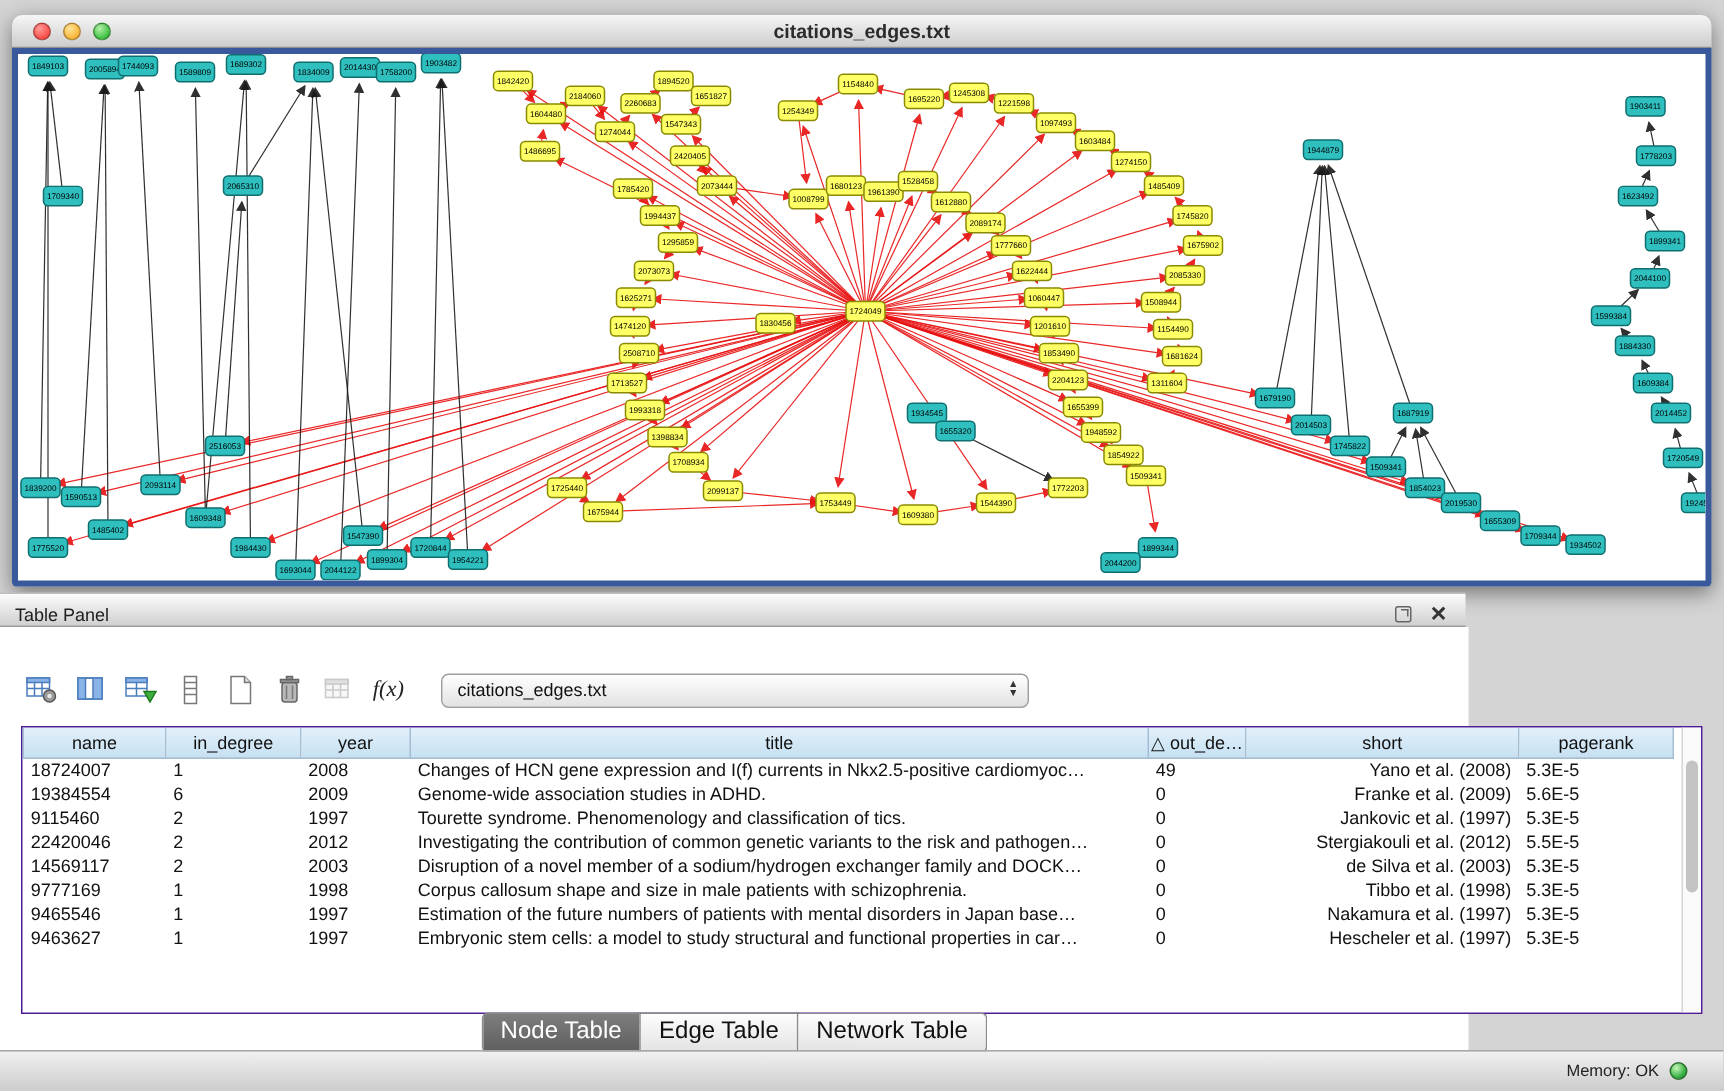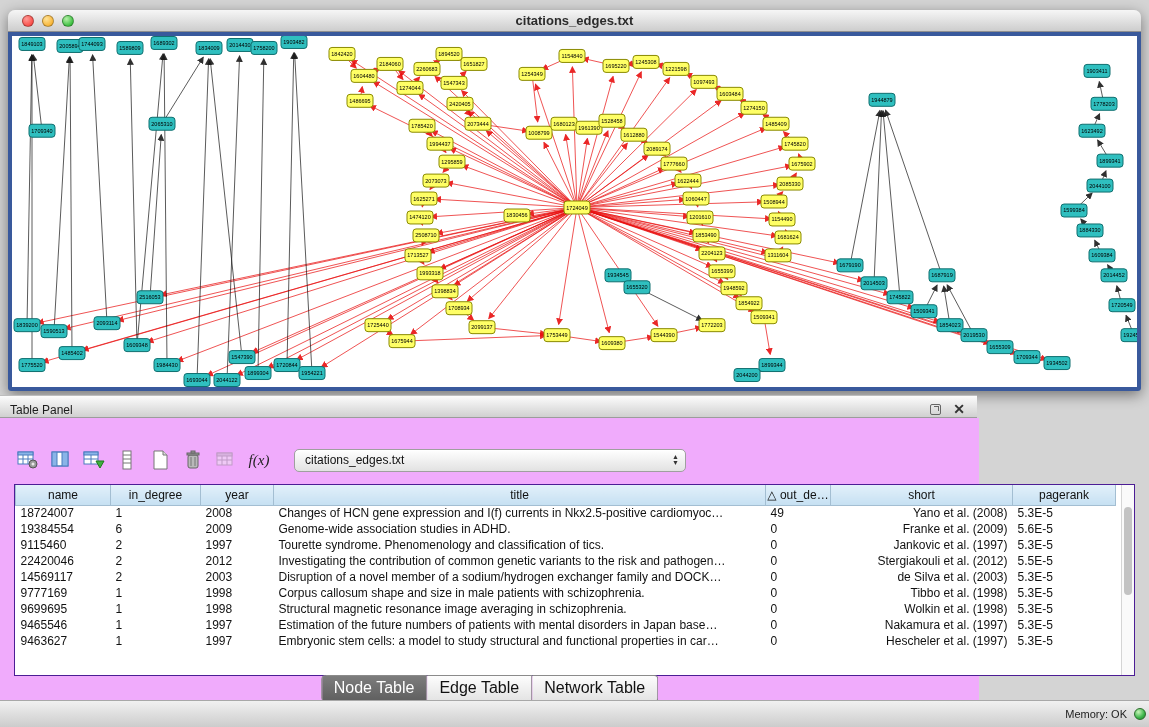--- a/index.html
+++ b/index.html
@@ -29,21 +29,21 @@
     display:flex; align-items:flex-end; font-size:12px; color:#1d1d1d; padding:0 10px; }
   .panel-header .spacer { flex:1; }
   .ph-icon { width:16px; height:16px; display:flex; align-items:center; justify-content:center;
     font-size:12px; color:#333; cursor:default; margin-left:8px; }
   .ph-float { font-size:11px; border:1px solid #666; width:11px; height:11px; border-radius:2px;
     position:relative; }
   .ph-float::after { content:""; position:absolute; right:1px; top:1px; width:4px; height:4px;
     border-top:1.5px solid #666; border-right:1.5px solid #666; }
   .ph-close { font-weight:bold; font-size:14px; }
 
-  .panel-body { position:absolute; top:418px; left:0; width:979px; height:282px; background:#f0abfc; }
+  .panel-body { position:absolute; top:418px; left:0; width:979px; height:282px; background:#ffffff; }
 
   .toolbar { position:absolute; top:28px; left:16px; height:28px; display:flex; align-items:center; gap:9px; }
   .tb-icon { width:24px; height:22px; display:flex; align-items:center; justify-content:center; }
   .fx { font-family:"Liberation Serif", serif; font-style:italic; font-size:15px; color:#222; }
   .combo { margin-left:14px; width:392px; height:23px; border:1px solid #9f9f9f; border-radius:5px;
     background:linear-gradient(#ffffff,#e2e2e2); font-size:12px; color:#111;
     display:flex; align-items:center; padding:0 6px 0 10px; box-shadow:0 1px 1px rgba(255,255,255,.8) inset; }
   .combo .lbl { flex:1; }
   .combo .arrows { font-size:7px; line-height:6px; text-align:center; color:#333; }
 
@@ -60,21 +60,21 @@
   .tabs { position:absolute; top:257px; left:50%; transform:translateX(-50%); display:flex; }
   .tab { font-size:16px; padding:3px 12px 4px 12px; border:1px solid #8b8b8b; border-left:none;
     background:linear-gradient(#fdfdfd,#e3e3e3); color:#111; }
   .tab:first-child { border-left:1px solid #8b8b8b; border-radius:4px 0 0 4px; }
   .tab:last-child { border-radius:0 4px 4px 0; }
   .tab.active { background:linear-gradient(#7d7d7d,#5f5f5f); color:#fff; }
 
   
   .status-bar { position:absolute; bottom:0; left:0; width:1149px; height:27px;
     background:linear-gradient(#f1f1f1,#cccccc); border-top:1px solid #a8a8a8;
-    display:flex; align-items:center; justify-content:flex-end; padding:0 3px; font-size:11px; color:#222; }
+    display:flex; align-items:center; justify-content:flex-end; padding:0 24px; font-size:11px; color:#222; }
   .mem-dot { width:12px; height:12px; border-radius:50%; margin-left:7px; border:1px solid #2c6e2c;
     background:radial-gradient(circle at 35% 30%, #c9f5b9, #3cb54a 60%, #1e7d2f); }
 </style>
 </head>
 <body>
 
 <div class="net-window">
   <div class="titlebar">
     <div class="traffic">
       <span class="tl red"></span>
@@ -890,29 +890,20 @@
           <tr>
             <td>9777169</td>
             <td>1</td>
             <td>1998</td>
             <td>Corpus callosum shape and size in male patients with schizophrenia.</td>
             <td>0</td>
             <td class="center">Tibbo et al. (1998)</td>
             <td>5.3E-5</td>
           </tr>
           <tr>
-            <td>9699695</td>
-            <td>1</td>
-            <td>1998</td>
-            <td>Structural magnetic resonance image averaging in schizophrenia.</td>
-            <td>0</td>
-            <td class="center">Wolkin et al. (1998)</td>
-            <td>5.3E-5</td>
-          </tr>
-          <tr>
             <td>9465546</td>
             <td>1</td>
             <td>1997</td>
             <td>Estimation of the future numbers of patients with mental disorders in Japan base…</td>
             <td>0</td>
             <td class="center">Nakamura et al. (1997)</td>
             <td>5.3E-5</td>
           </tr>
           <tr>
             <td>9463627</td>

